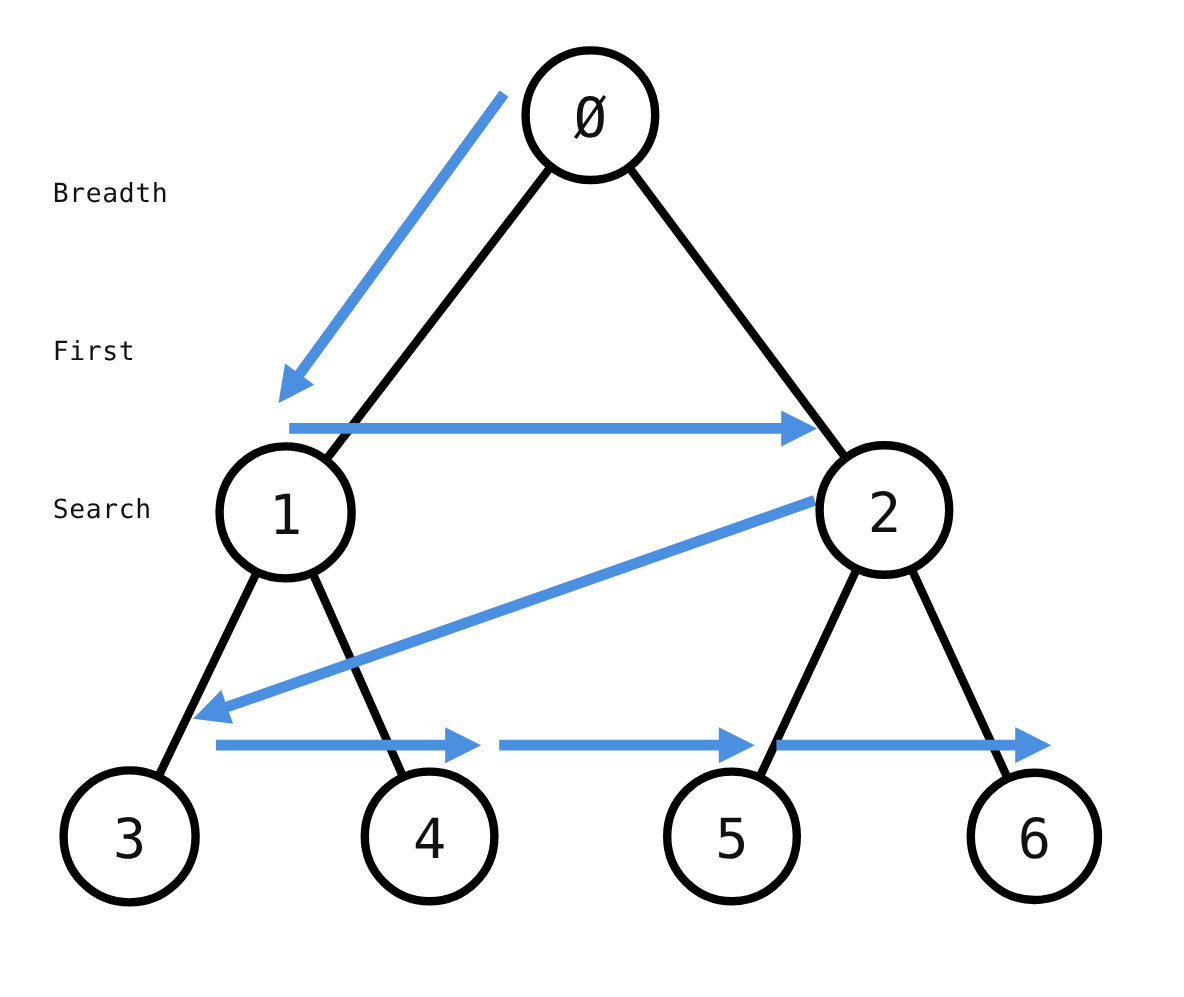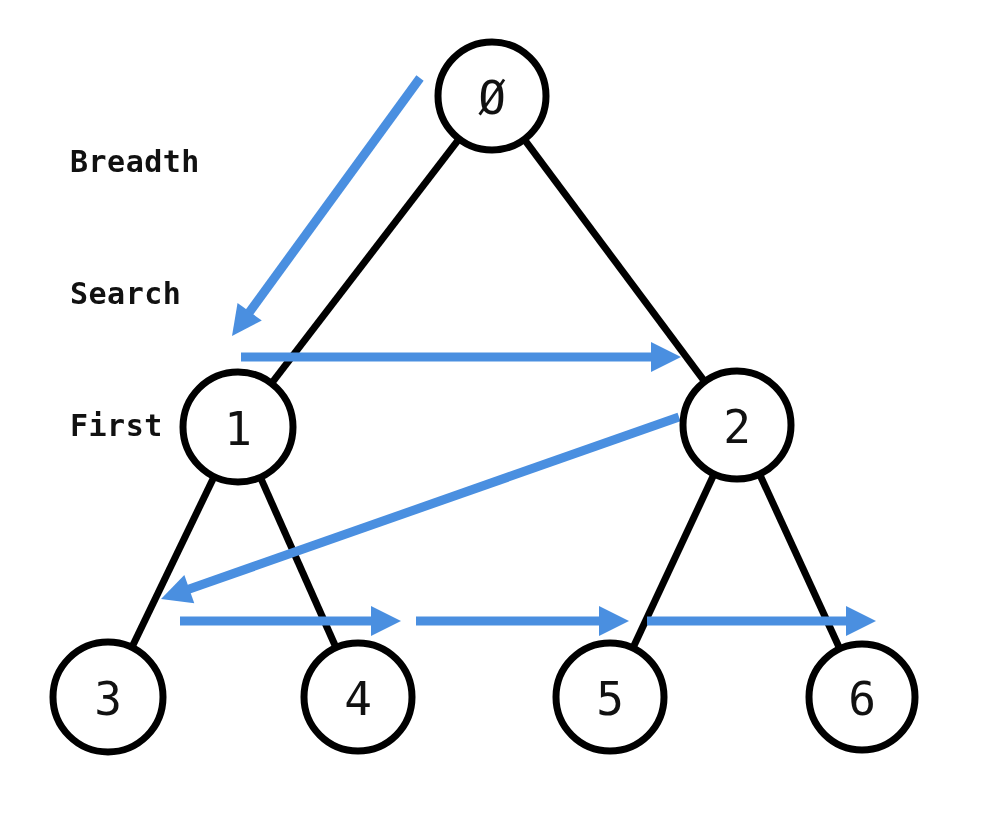--- a/index.html
+++ b/index.html
@@ -21,30 +21,29 @@
   #diagram-svg {
     position: absolute;
     top: 0;
     left: 0;
     width: 987px;
     height: 831px;
     display: block;
   }
   .title-block {
     position: absolute;
-    left: 70px;
+    left: 44px;
     top: 52px;
     font-family: "DejaVu Sans Mono", monospace;
-    font-size: 30px;
+    font-size: 22px;
     line-height: 44px;
     color: #111111;
     letter-spacing: 0.5px;
     white-space: pre;
     user-select: none;
-    font-weight: bold;
   }
   .title-line {
     display: block;
   }
   text.node-label {
     font-family: "DejaVu Sans Mono", monospace;
     font-size: 46px;
     fill: #111111;
     text-anchor: middle;
     dominant-baseline: central;
@@ -137,17 +136,17 @@
         </g>
         <g>
           <circle cx="862" cy="697" r="53" class="node-circle"></circle>
           <text x="862" y="699" class="node-label">6</text>
         </g>
       </g>
   </svg>
 
   <div class="title-block">
     <span class="title-line">Breadth</span>
+    <span class="title-line">First</span>
     <span class="title-line">Search</span>
-    <span class="title-line">First</span>
   </div>
 
 </div>
 
 </body></html>

